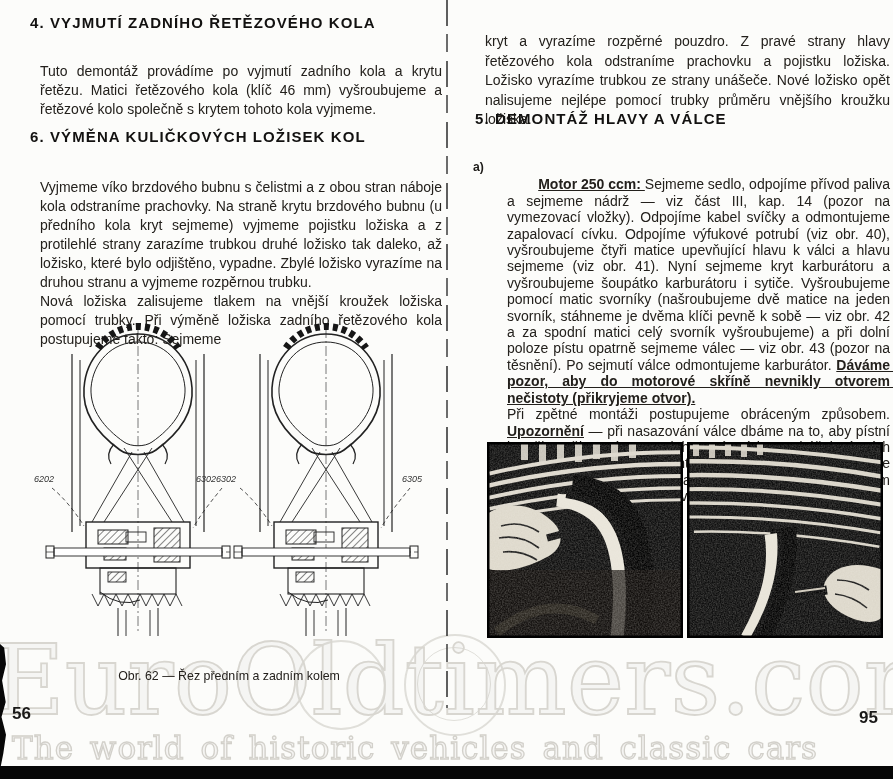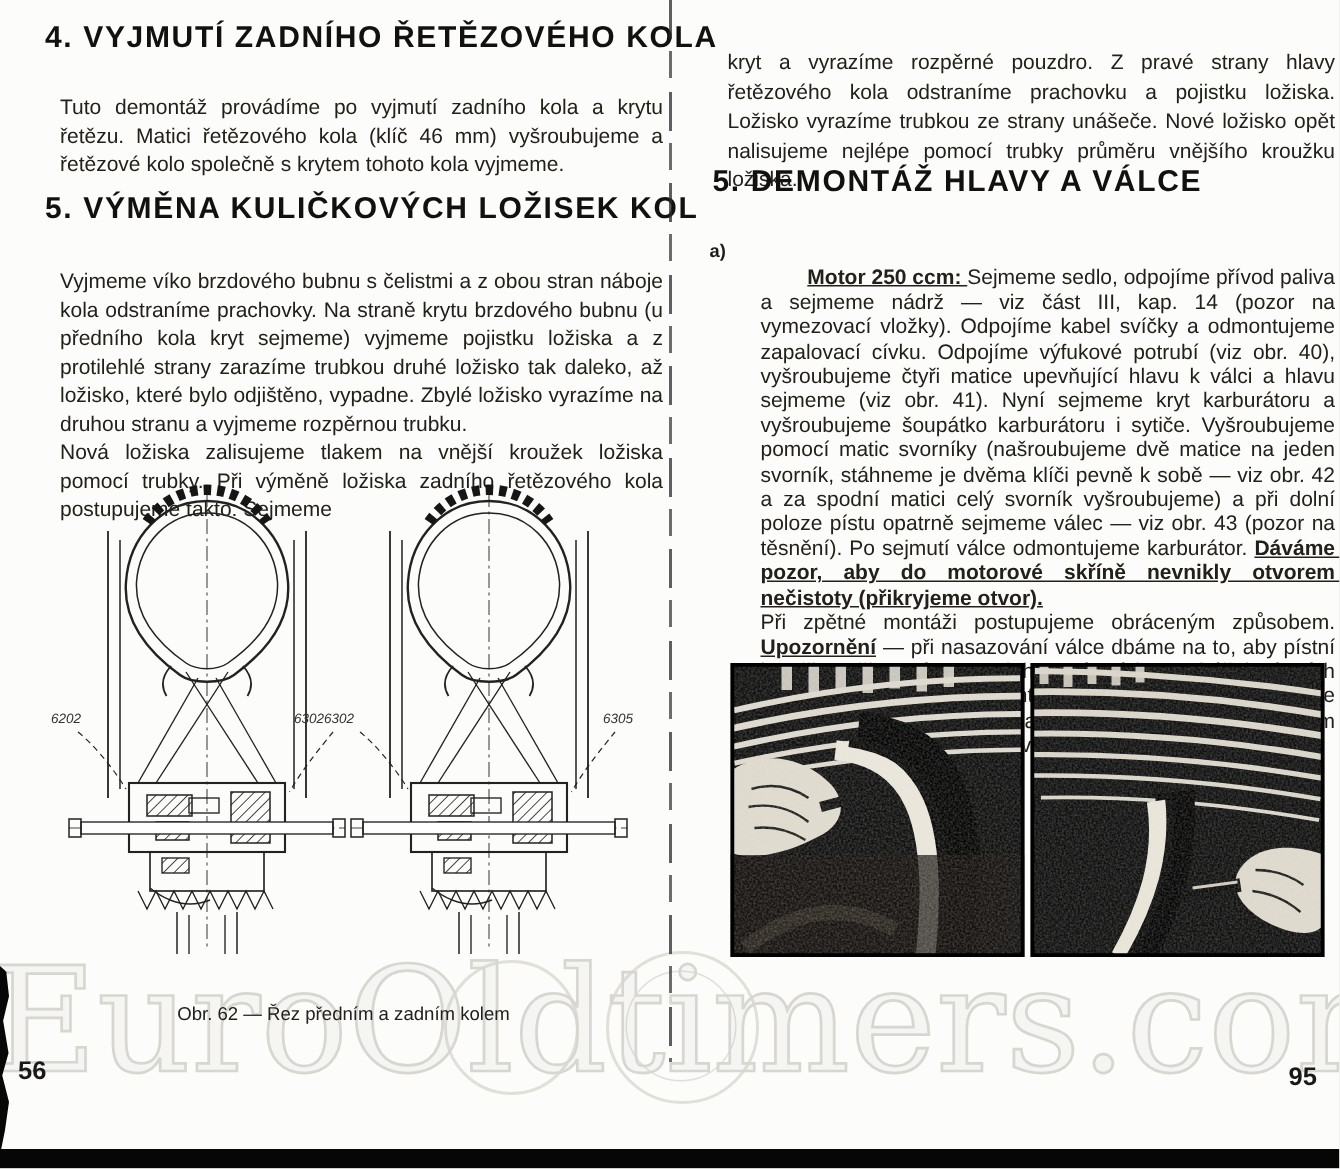--- a/index.html
+++ b/index.html
@@ -1,19 +1,19 @@
 <!DOCTYPE html>
 <html><head>
 <meta charset="utf-8">
 <style>
   html,body{margin:0;padding:0;background:#e9e9e6;}
   #scan{position:relative;width:893px;height:779px;background:#fcfcfa;overflow:hidden;
         font-family:"Liberation Sans",sans-serif;color:#1d1b18;}
   .abs{position:absolute;}
-  h1.sec{font-size:20px;font-weight:700;letter-spacing:1.1px;color:#121110;margin:0;white-space:nowrap;}
+  h1.sec{font-size:15px;font-weight:700;letter-spacing:1.1px;color:#121110;margin:0;white-space:nowrap;}
   p.body{margin:12px;font-size:14px;line-height:19px;text-align:justify;white-space:pre-wrap;
          color:#23201c;}
   .rt p.body{line-height:16.4px;}
   .hang{position:relative;padding-left:22px;}
   .hang .marker{position:absolute;left:0;top:0;font-weight:700;}
   .bold{font-weight:700;text-decoration:underline;}
   .caption{font-size:12.4px;color:#24211d;text-align:center;line-height:17px;z-index:3;}
   .pagenum{font-size:17px;font-weight:700;color:#1a1918;z-index:4;}
   .gutter{left:446px;top:0;width:2px;height:708px;z-index:2;
           background:repeating-linear-gradient(180deg,#2a2a2a 0 26px,transparent 26px 34px,#3c3c3c 34px 52px,transparent 52px 61px);
@@ -32,21 +32,21 @@
 </style>
 </head>
 <body>
 
 <div id="scan">
 
   <div class="abs" style="left:28px;top:0;width:402px;height:760px;">
     <h1 class="sec abs" style="left:2px;top:14px;">4. VYJMUTÍ ZADNÍHO ŘETĚZOVÉHO KOLA</h1>
     <p class="body abs" style="left:0;top:50px;width:402px;">Tuto demontáž provádíme po vyjmutí zadního kola a krytu řetězu. Matici řetězového kola (klíč 46 mm) vyšroubujeme a řetězové kolo společně s krytem tohoto kola vyjmeme.</p>
 
-    <h1 class="sec abs" style="left:2px;top:128px;">5. VÝMĚNA KULIČKOVÝCH LOŽISEK KOL</h1>
+    <h1 class="sec abs" style="left:2px;top:128px;">6. VÝMĚNA KULIČKOVÝCH LOŽISEK KOL</h1>
     <p class="body abs" style="left:0;top:166px;width:402px;">Vyjmeme víko brzdového bubnu s čelistmi a z obou stran náboje kola odstraníme prachovky. Na straně krytu brzdového bubnu (u předního kola kryt sejmeme) vyjmeme pojistku ložiska a z protilehlé strany zarazíme trubkou druhé ložisko tak daleko, až ložisko, které bylo odjištěno, vypadne. Zbylé ložisko vyrazíme na druhou stranu a vyjmeme rozpěrnou trubku.
 Nová ložiska zalisujeme tlakem na vnější kroužek ložiska pomocí trubky. Při výměně ložiska zadního řetězového kola postupujeme takto: Sejmeme</p>
 
     <svg class="abs figsvg" style="left:2px;top:322px;" width="400" height="314" viewBox="0 0 400 314">
       <defs>
         <pattern id="hx" width="5" height="5" patternUnits="userSpaceOnUse" patternTransform="rotate(45)">
           <line x1="0" y1="0" x2="0" y2="5" stroke="#333" stroke-width="1.2"></line>
         </pattern>
         <g id="wheelsec" fill="none" stroke="#222">
           <line x1="0" y1="2" x2="0" y2="308" stroke="#555" stroke-width="0.8" stroke-dasharray="10 3 2 3"></line>
@@ -184,17 +184,18 @@
   </svg>
 
 
   <div class="abs pagenum" style="left:859px;top:708px;">95</div>
 
   <div class="abs ring" style="left:296px;top:640px;width:86px;height:86px;"></div>
   <div class="abs ring" style="left:404px;top:634px;width:98px;height:98px;"></div>
   <div class="abs ring" style="left:417px;top:647px;width:72px;height:72px;border-width:1.5px;"></div>
 
   <div class="abs wm-main">EuroOldtimers.com</div>
+  <div class="abs wm-tag">The world of historic vehicles and classic cars</div>
 
   <div class="abs edgeblob"></div>
   <div class="abs edgestrip"></div>
 
 </div>
 
 </body></html>

